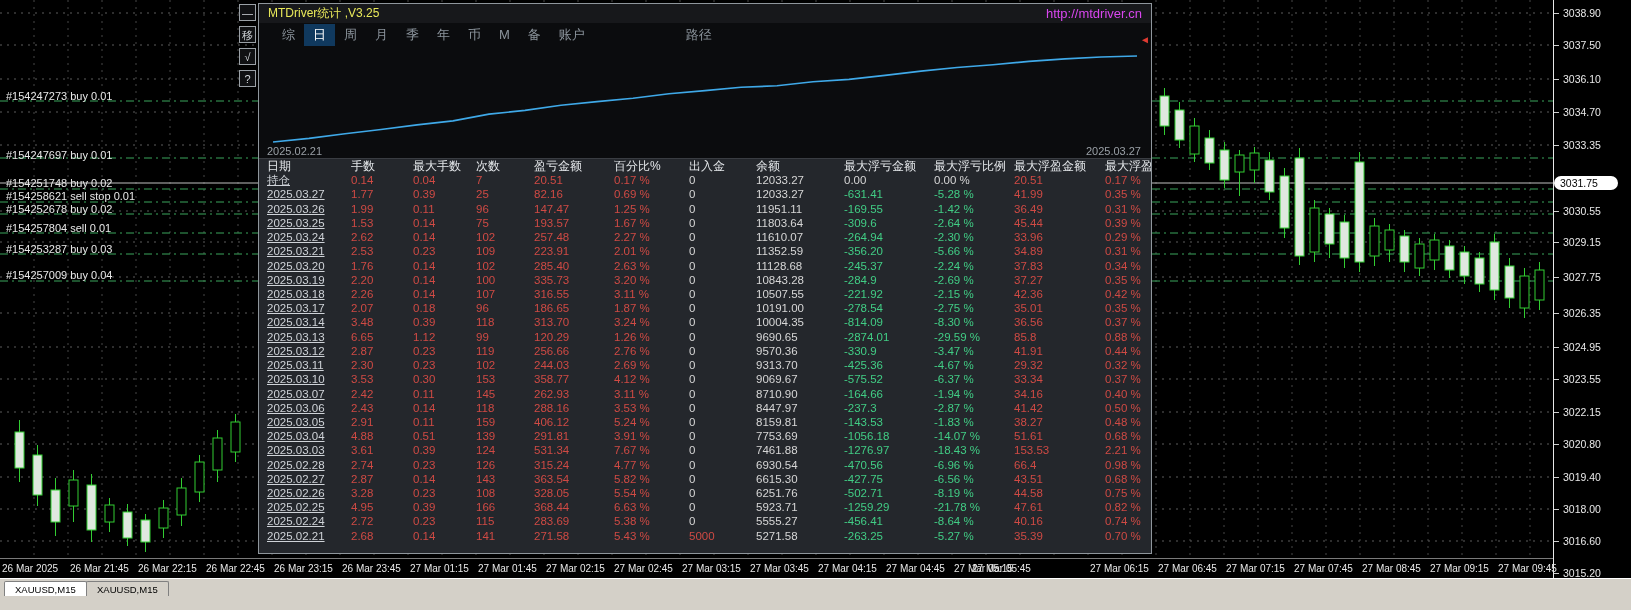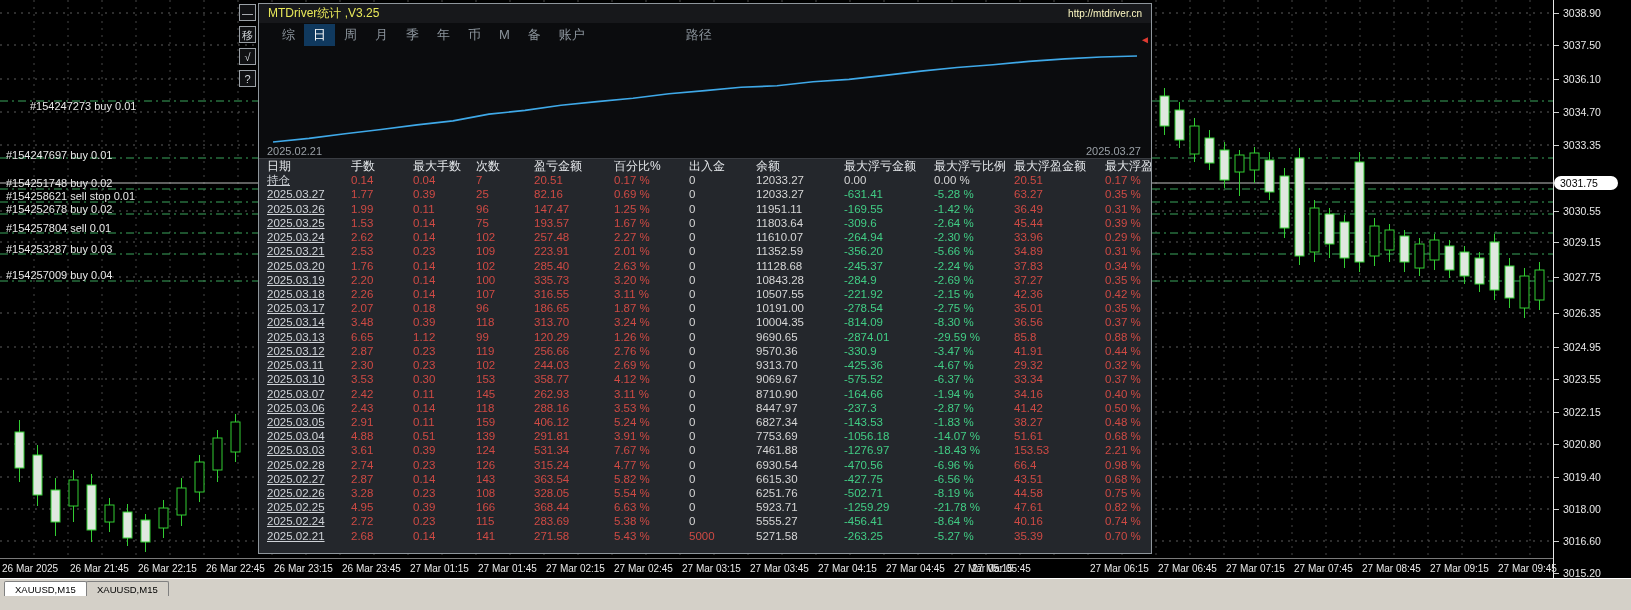--- a/index.html
+++ b/index.html
@@ -11,21 +11,21 @@
   .order-label{position:absolute;left:6px;color:#e8e8e8;font-size:11px;white-space:nowrap;z-index:1;}
   
   #side-buttons{position:absolute;left:239px;top:0;width:18px;height:100px;z-index:6;}
   .sbtn{position:absolute;left:0;width:17px;height:17px;background:#101113;border:1px solid #9aa0a6;
         color:#d4d8dc;font-size:11px;line-height:16px;text-align:center;box-sizing:border-box;}
   
   #panel{position:absolute;left:258px;top:3px;width:894px;height:551px;background:#0b0c0e;
          border:1px solid #8f969c;box-sizing:border-box;z-index:5;display:flex;flex-direction:column;}
   .titlebar{flex:0 0 19px;background:#17181b;display:flex;align-items:center;padding:0 9px;justify-content:center;}
   .title{color:#e9e95a;font-size:12px;white-space:nowrap;}
-  .url{margin-left:auto;color:#fef9c3;font-size:10px;}
+  .url{margin-left:auto;color:#d946ef;font-size:13px;}
   .tabrow{flex:0 0 23px;display:flex;align-items:center;padding-left:14px;position:relative;}
   .ptab{color:#8b949c;font-size:13px;padding:2px 9px;}
   .ptab.sel{background:#10395e;color:#ffffff;}
   .path{color:#8b949c;font-size:13px;margin-left:92px;}
   .chartzone{flex:0 0 108px;position:relative;background:#0b0c0e;}
   .date-label{position:absolute;bottom:1px;color:#9aa0a6;font-size:11px;}
   .date-label.l{left:8px;} .date-label.r{right:10px;}
   #panel-arrow{position:absolute;right:1px;top:30px;color:#e03b32;font-size:10px;z-index:7;}
   #table-zone{flex:1;background:#24272c;border-top:1px solid #3a3d42;overflow:hidden;}
   .trow{display:grid;grid-template-columns:86px 62px 63px 58px 80px 75px 67px 88px 90px 80px 91px 54px;
@@ -211,21 +211,21 @@
         <line x1="1509.5" y1="258" x2="1509.5" y2="308" stroke="#32cd32" stroke-width="1"></line>
         <rect x="1505" y="266" width="9" height="32" fill="#dfe8df" stroke="#32cd32" stroke-width="1"></rect>
         <line x1="1524.5" y1="268" x2="1524.5" y2="318" stroke="#32cd32" stroke-width="1"></line>
         <rect x="1520" y="276" width="9" height="32" fill="#000000" stroke="#32cd32" stroke-width="1"></rect>
         <line x1="1539.5" y1="262" x2="1539.5" y2="310" stroke="#32cd32" stroke-width="1"></line>
         <rect x="1535" y="270" width="9" height="30" fill="#000000" stroke="#32cd32" stroke-width="1"></rect>
       </g>
     </svg>
 
   <div id="order-labels">
-      <div class="order-label" style="top: 100px; margin-left: 24px;">#154247273 buy 0.01</div>
+      <div class="order-label" style="top: 90px;">#154247273 buy 0.01</div>
       <div class="order-label" style="top: 149px;">#154247697 buy 0.01</div>
       <div class="order-label" style="top: 177px;">#154251748 buy 0.02</div>
       <div class="order-label" style="top: 190px;">#154258621 sell stop 0.01</div>
       <div class="order-label" style="top: 203px;">#154252678 buy 0.02</div>
       <div class="order-label" style="top: 222px;">#154257804 sell 0.01</div>
       <div class="order-label" style="top: 243px;">#154253287 buy 0.03</div>
       <div class="order-label" style="top: 269px;">#154257009 buy 0.04</div>
     </div>
 
   <div id="side-buttons">
@@ -293,21 +293,21 @@
           <span class="cell first c-date">2025.03.27</span>
           <span class="cell c-red">1.77</span>
           <span class="cell c-red">0.39</span>
           <span class="cell c-red">25</span>
           <span class="cell c-red">82.16</span>
           <span class="cell c-red">0.69 %</span>
           <span class="cell c-white">0</span>
           <span class="cell c-white">12033.27</span>
           <span class="cell c-green">-631.41</span>
           <span class="cell c-green">-5.28 %</span>
-          <span class="cell c-red">63.27</span>
+          <span class="cell c-red">41.99</span>
           <span class="cell c-red">0.35 %</span>
         </div>
         <div class="trow">
           <span class="cell first c-date">2025.03.26</span>
           <span class="cell c-red">1.99</span>
           <span class="cell c-red">0.11</span>
           <span class="cell c-red">96</span>
           <span class="cell c-red">147.47</span>
           <span class="cell c-red">1.25 %</span>
           <span class="cell c-white">0</span>
@@ -514,21 +514,21 @@
           <span class="cell c-red">0.50 %</span>
         </div>
         <div class="trow">
           <span class="cell first c-date">2025.03.05</span>
           <span class="cell c-red">2.91</span>
           <span class="cell c-red">0.11</span>
           <span class="cell c-red">159</span>
           <span class="cell c-red">406.12</span>
           <span class="cell c-red">5.24 %</span>
           <span class="cell c-white">0</span>
-          <span class="cell c-white">6827.34</span>
+          <span class="cell c-white">8159.81</span>
           <span class="cell c-green">-143.53</span>
           <span class="cell c-green">-1.83 %</span>
           <span class="cell c-red">38.27</span>
           <span class="cell c-red">0.48 %</span>
         </div>
         <div class="trow">
           <span class="cell first c-date">2025.03.04</span>
           <span class="cell c-red">4.88</span>
           <span class="cell c-red">0.51</span>
           <span class="cell c-red">139</span>

